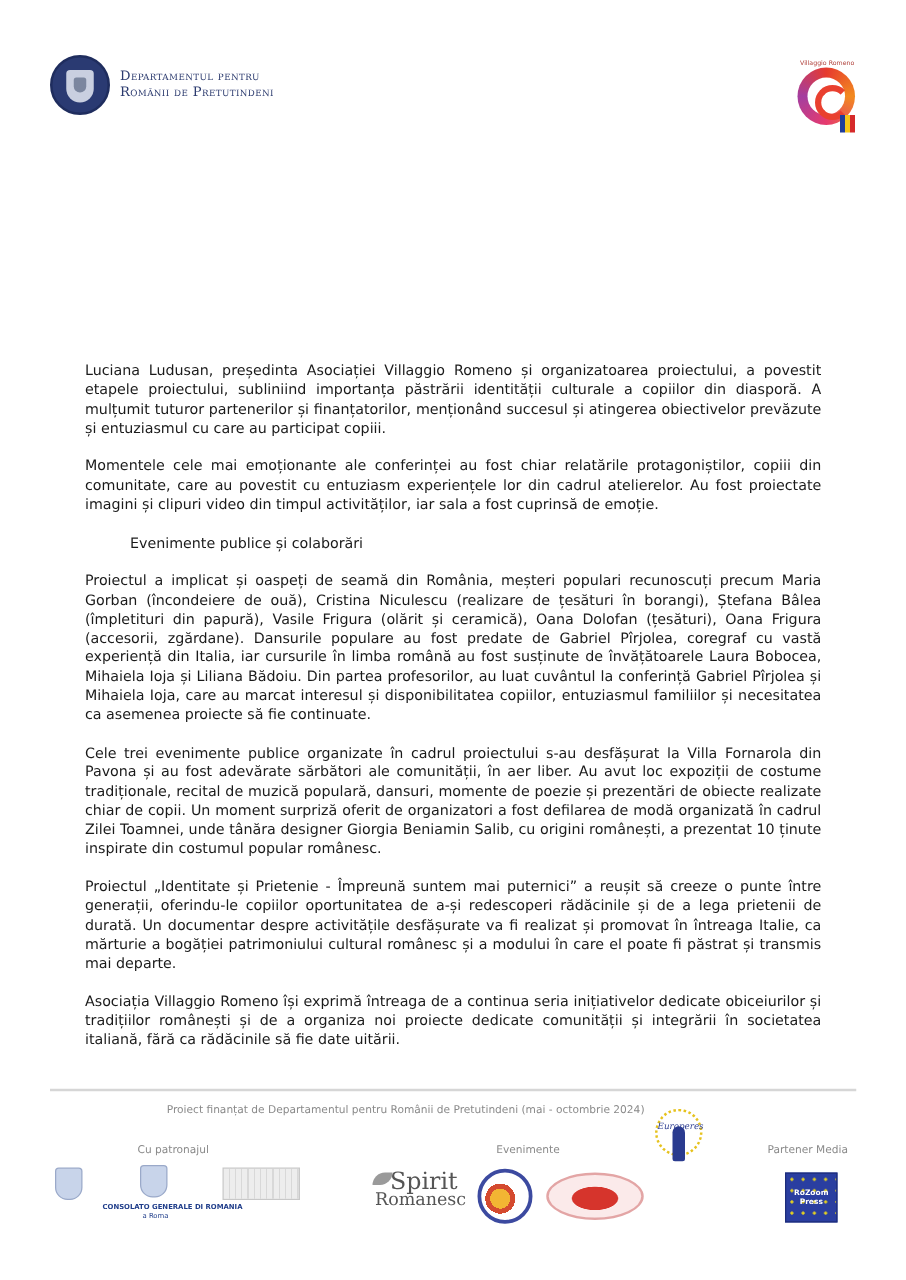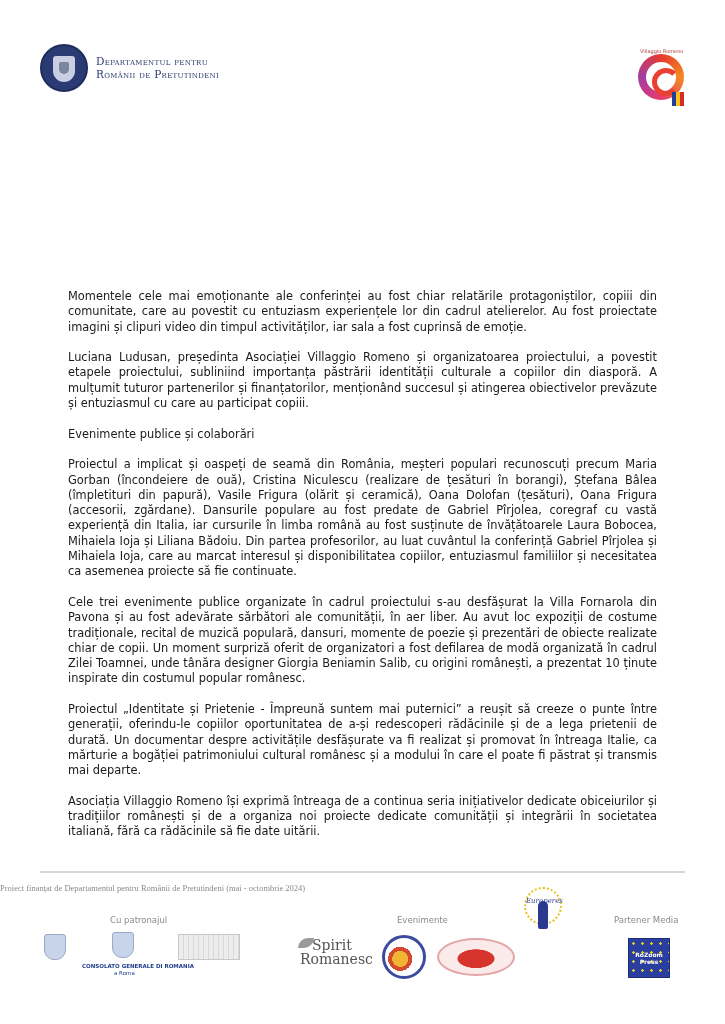--- a/index.html
+++ b/index.html
@@ -16,32 +16,32 @@
   .spiral { position: absolute; left: 6px; top: 6px; width: 46px; height: 46px; border-radius: 50%;
     background: conic-gradient(#e63a2e, #f28a1f, #e63a6e, #a43ea0, #e63a2e); }
   .spiral::before { content: ""; position: absolute; left: 8px; top: 8px; width: 30px; height: 30px; border-radius: 50%; background: #fff; }
   .spiral::after { content: ""; position: absolute; left: 14px; top: 14px; width: 18px; height: 18px; border-radius: 50%; border: 5px solid #e9402f; border-right-color: transparent; }
   .logo-title { position: absolute; left: 8px; top: 0px; font-size: 5px; color: #b0403a; }
   .flag { position: absolute; left: 40px; top: 44px; width: 12px; height: 14px; display: flex; }
   .flag span { flex: 1; }
 
   .content { position: absolute; left: 68px; top: 289px; width: 589px; font-size: 11.4px; line-height: 15.3px; text-align: justify; }
   .content p { margin-bottom: 15.3px; }
-  .content p.heading { text-align: left; }
+  .content p.heading { text-align: left; margin-left: 36px; }
 
   .footer-rule { position: absolute; left: 40px; top: 871px; width: 645px; height: 2px; background: #d6d6d6; }
-  .footer-note { position: absolute; left: 0; width: 649px; top: 883px; font-size: 8.5px; color: #8a8a8a; font-family: Liberation Serif, serif; }
+  .footer-note { position: absolute; left: 0; width: 649px; top: 883px; text-align: center; font-size: 8.5px; color: #8a8a8a; }
 
   .footer-group-label { position: absolute; font-size: 8.5px; color: #8a8a8a; }
   .mini-seal { position: absolute; width: 22px; height: 26px; border-radius: 3px 3px 10px 10px; background: #c8d4ea; border: 1px solid #9aa9c9; }
   .consulate-text { position: absolute; font-size: 5.5px; color: #1f3d8a; font-weight: bold; white-space: nowrap; }
   .bldg { position: absolute; left: 178px; top: 934px; width: 62px; height: 26px; border: 1px solid #c8c8c8; background: repeating-linear-gradient(90deg, #ededed 0 4px, #d8d8d8 4px 5px); }
 
   .spirit { position: absolute; left: 300px; top: 938px; font-family: "DejaVu Serif", serif; color: #555; line-height: 14px; }
-  .spirit .w1 { font-size: 14px; margin-left: 12px; }
+  .spirit .w1 { font-size: 19px; margin-left: 12px; }
   .spirit .w2 { font-size: 14px; display: block; }
   .spirit .bird { position: absolute; left: -2px; top: 0px; width: 16px; height: 10px; background: #9a9a9a; border-radius: 10px 0 10px 0; }
   .circle-logo { position: absolute; left: 382px; top: 935px; width: 44px; height: 44px; border-radius: 50%; border: 3px solid #3c4aa0; background: radial-gradient(circle at 40% 55%, #f2b533 0 8px, #d44a2f 8px 12px, #fff 12px); }
   .oval-logo { position: absolute; left: 437px; top: 938px; width: 78px; height: 38px; border-radius: 50%; border: 2px solid #e3a5a5; background: radial-gradient(ellipse at 50% 55%, #d6342c 0 18px, #fbeaea 19px); }
   .euro-logo { position: absolute; left: 522px; top: 885px; width: 42px; height: 46px; }
   .euro-logo .ring { position: absolute; left: 2px; top: 2px; width: 38px; height: 38px; border-radius: 50%; border: 2px dotted #e6c21e; }
   .euro-logo .fig { position: absolute; left: 16px; top: 16px; width: 10px; height: 28px; background: #2a3b8f; border-radius: 5px 5px 2px 2px; }
   .euro-logo .txt { position: absolute; left: 4px; top: 12px; font-size: 7px; font-style: italic; color: #2a3b8f; font-family: "DejaVu Serif", serif; }
   .press-logo { position: absolute; left: 628px; top: 938px; width: 42px; height: 40px; background: #2a3ea0; border: 1px solid #1c2c7a;
     background-image: radial-gradient(#e6d21e 1px, transparent 1.5px); background-size: 9px 9px; }
@@ -64,22 +64,22 @@
   <div class="logo-title">Villaggio Romeno</div>
   <div class="spiral"></div>
   <div class="flag">
     <span style="background:#1f3d9a"></span>
     <span style="background:#f5c518"></span>
     <span style="background:#d62a2a"></span>
   </div>
 </div>
 
 <div class="content">
+  <p>Luciana Ludusan, președinta Asociației Villaggio Romeno și organizatoarea proiectului, a povestit etapele proiectului, subliniind importanța păstrării identității culturale a copiilor din diasporă. A mulțumit tuturor partenerilor și finanțatorilor, menționând succesul și atingerea obiectivelor prevăzute și entuziasmul cu care au participat copiii.</p>
   <p>Momentele cele mai emoționante ale conferinței au fost chiar relatările protagoniștilor, copiii din comunitate, care au povestit cu entuziasm experiențele lor din cadrul atelierelor. Au fost proiectate imagini și clipuri video din timpul activităților, iar sala a fost cuprinsă de emoție.</p>
-  <p>Luciana Ludusan, președinta Asociației Villaggio Romeno și organizatoarea proiectului, a povestit etapele proiectului, subliniind importanța păstrării identității culturale a copiilor din diasporă. A mulțumit tuturor partenerilor și finanțatorilor, menționând succesul și atingerea obiectivelor prevăzute și entuziasmul cu care au participat copiii.</p>
   <p class="heading">Evenimente publice și colaborări</p>
   <p>Proiectul a implicat și oaspeți de seamă din România, meșteri populari recunoscuți precum Maria Gorban (încondeiere de ouă), Cristina Niculescu (realizare de țesături în borangi), Ștefana Bâlea (împletituri din papură), Vasile Frigura (olărit și ceramică), Oana Dolofan (țesături), Oana Frigura (accesorii, zgărdane). Dansurile populare au fost predate de Gabriel Pîrjolea, coregraf cu vastă experiență din Italia, iar cursurile în limba română au fost susținute de învățătoarele Laura Bobocea, Mihaiela Ioja și Liliana Bădoiu. Din partea profesorilor, au luat cuvântul la conferință Gabriel Pîrjolea și Mihaiela Ioja, care au marcat interesul și disponibilitatea copiilor, entuziasmul familiilor și necesitatea ca asemenea proiecte să fie continuate.</p>
   <p>Cele trei evenimente publice organizate în cadrul proiectului s-au desfășurat la Villa Fornarola din Pavona și au fost adevărate sărbători ale comunității, în aer liber. Au avut loc expoziții de costume tradiționale, recital de muzică populară, dansuri, momente de poezie și prezentări de obiecte realizate chiar de copii. Un moment surpriză oferit de organizatori a fost defilarea de modă organizată în cadrul Zilei Toamnei, unde tânăra designer Giorgia Beniamin Salib, cu origini românești, a prezentat 10 ținute inspirate din costumul popular românesc.</p>
   <p>Proiectul „Identitate și Prietenie - Împreună suntem mai puternici” a reușit să creeze o punte între generații, oferindu-le copiilor oportunitatea de a-și redescoperi rădăcinile și de a lega prietenii de durată. Un documentar despre activitățile desfășurate va fi realizat și promovat în întreaga Italie, ca mărturie a bogăției patrimoniului cultural românesc și a modului în care el poate fi păstrat și transmis mai departe.</p>
   <p>Asociația Villaggio Romeno își exprimă întreaga de a continua seria inițiativelor dedicate obiceiurilor și tradițiilor românești și de a organiza noi proiecte dedicate comunității și integrării în societatea italiană, fără ca rădăcinile să fie date uitării.</p>
 </div>
 
 <div class="footer-rule"></div>
 <div class="footer-note">Proiect finanțat de Departamentul pentru Românii de Pretutindeni (mai - octombrie 2024)</div>
 

